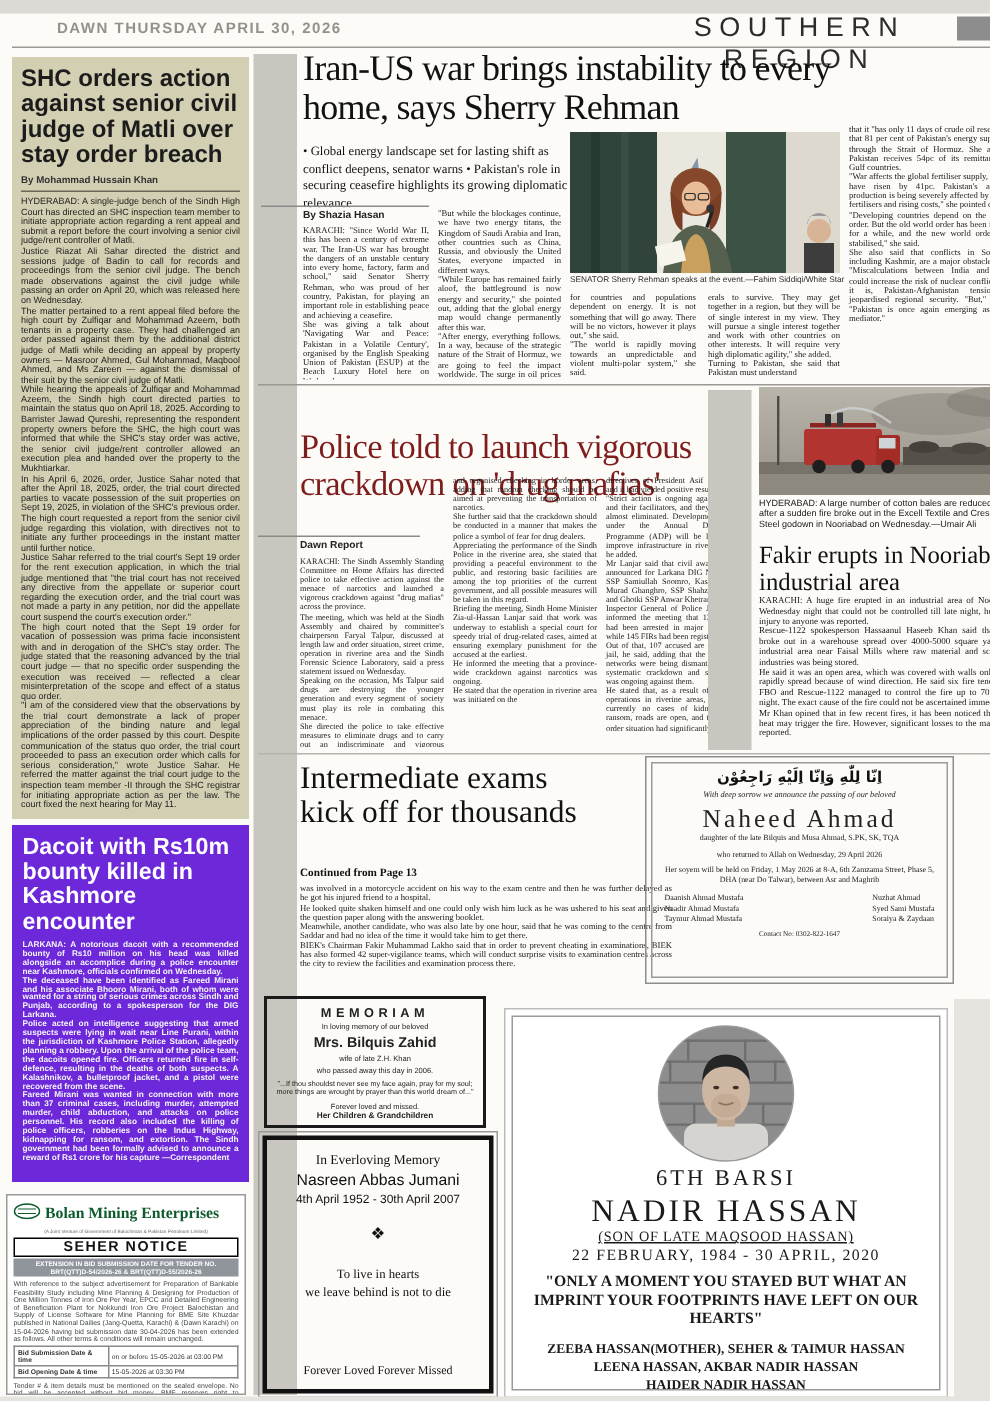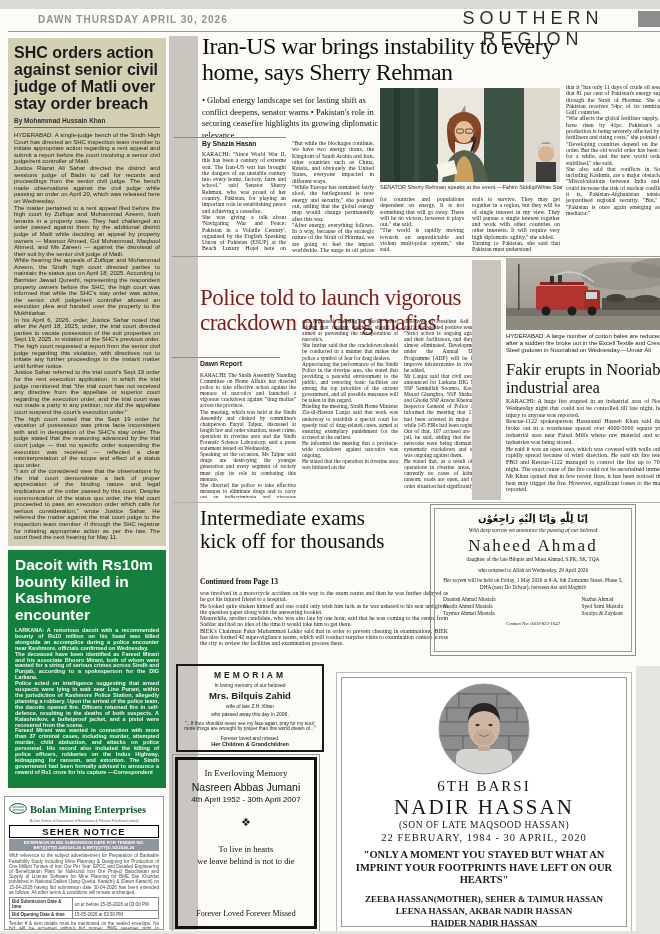--- a/index.html
+++ b/index.html
@@ -15,21 +15,21 @@
   .hdr-left{left:10px;top:14px;font-size:10px;font-weight:bold;letter-spacing:1px;color:#94918b;}
   .hdr-region{left:380px;top:8px;width:250px;text-align:center;font-size:18px;letter-spacing:5px;color:#2c2c2c;}
   .pagenum{left:638px;top:11px;width:27px;height:16px;background:#8d8d8d;color:#fff;
            font-size:10px;font-weight:bold;text-align:center;line-height:16px;}
   
   .khaki{left:8px;top:38px;width:158px;height:508px;background:#d3cfb2;box-sizing:border-box;padding:6px 6px;}
   .khaki h2{margin:0;font-size:16px;line-height:17px;font-weight:bold;color:#1c1c1c;}
   .khaki .byl{margin-top:5px;padding-bottom:3px;border-bottom:1px solid #6b6858;font-size:6.5px;font-weight:bold;color:#333;}
   .khaki .bdy{margin-top:4px;font-size:6px;line-height:6.6px;color:#1e1e1e;}
   
-  .dacoit{left:8px;top:550px;width:158px;height:238px;background:#15803d;box-sizing:border-box;padding:7px;}
+  .dacoit{left:8px;top:550px;width:158px;height:238px;background:#6d28d9;box-sizing:border-box;padding:7px;}
   .dacoit h2{margin:0;font-size:15.5px;line-height:16.5px;font-weight:bold;color:#fff;}
   .dacoit .bdy{margin-top:5px;font-size:5.5px;line-height:5.9px;font-weight:600;color:#f3f5fa;}
   
   .tender{left:4px;top:796px;width:160px;height:134px;background:#fff;border:1px solid #999;
           box-sizing:border-box;padding:3px 4px;font-family:"Liberation Sans",sans-serif;}
   .tn-head{display:flex;align-items:center;gap:3px;}
   .tn-name{font-family:"Liberation Serif",serif;font-size:10.5px;font-weight:bold;color:#0d5a2d;}
   .tn-tag{font-size:3.2px;color:#5d6b5f;text-align:center;margin-top:1px;}
   .tn-notice{margin-top:2px;border:1px solid #000;font-size:9.5px;font-weight:bold;letter-spacing:1px;
              text-align:center;color:#111;}
@@ -64,34 +64,34 @@
   .nh-names{display:flex;justify-content:space-between;margin-top:6px;text-align:left;font-size:5.3px;line-height:6.8px;}
   .nh-contact{margin-top:5px;font-size:4.8px;}
   .memoriam{left:176px;top:664px;width:148px;height:88px;border:2px solid #1a1a1a;box-sizing:border-box;
             padding:4px 5px;text-align:center;font-family:"Liberation Sans",sans-serif;color:#222;}
   .mm-title{font-size:8.5px;font-weight:bold;letter-spacing:3px;}
   .mm-line{font-size:5px;line-height:6.2px;margin-top:2px;}
   .mm-name{font-size:9.5px;font-weight:bold;margin-top:2px;}
   .mm-quote{font-size:4.8px;line-height:5.6px;margin-top:3px;}
   .mm-close{font-size:5px;margin-top:3px;}
   .mm-close2{font-size:5.5px;font-weight:bold;}
-  .nasreen{left:172px;top:754px;width:148px;height:178px;border:1px solid #999;box-sizing:border-box;padding:2px;}
+  .nasreen{left:172px;top:754px;width:160px;height:178px;border:1px solid #999;box-sizing:border-box;padding:2px;}
   .nasreen .inner{border:3px solid #111;height:100%;box-sizing:border-box;padding:8px 6px;text-align:center;
                   display:flex;flex-direction:column;color:#111;}
   .nj-l1{font-size:9px;}
   .nj-name{font-size:10.5px;font-weight:normal;margin-top:3px;}
   .nj-dates{font-size:8px;margin-top:2px;}
   .nj-orn{margin-top:12px;font-size:11px;}
   .nj-verse{font-size:8.5px;line-height:12px;margin-top:14px;}
   .nj-close{font-size:8px;margin-top:auto;}
   .nadir{left:336px;top:672px;width:296px;height:260px;border:1px solid #bbb;box-sizing:border-box;padding:4px;background:#fff;}
   .nadir .inner{border:1px solid #9a9a9a;height:100%;box-sizing:border-box;padding:5px 8px;text-align:center;color:#1a1a1a;}
   .nd-l1{font-size:15px;letter-spacing:2px;margin-top:3px;}
   .nd-name{font-size:21px;letter-spacing:2px;}
-  .nd-rel{font-size:9.5px;letter-spacing:0.5px;}
+  .nd-rel{font-size:9.5px;letter-spacing:0.5px;text-decoration:underline;}
   .nd-dates{font-size:10.5px;letter-spacing:1px;margin-top:2px;}
   .nd-quote{font-size:10.5px;font-weight:bold;line-height:12.5px;margin-top:6px;}
   .nd-mourn{font-size:9px;line-height:12px;font-weight:bold;margin-top:6px;}
   .corner{background:#e6e4df;}
 </style>
 </head>
 <body>
 
 <div id="paper">
 

